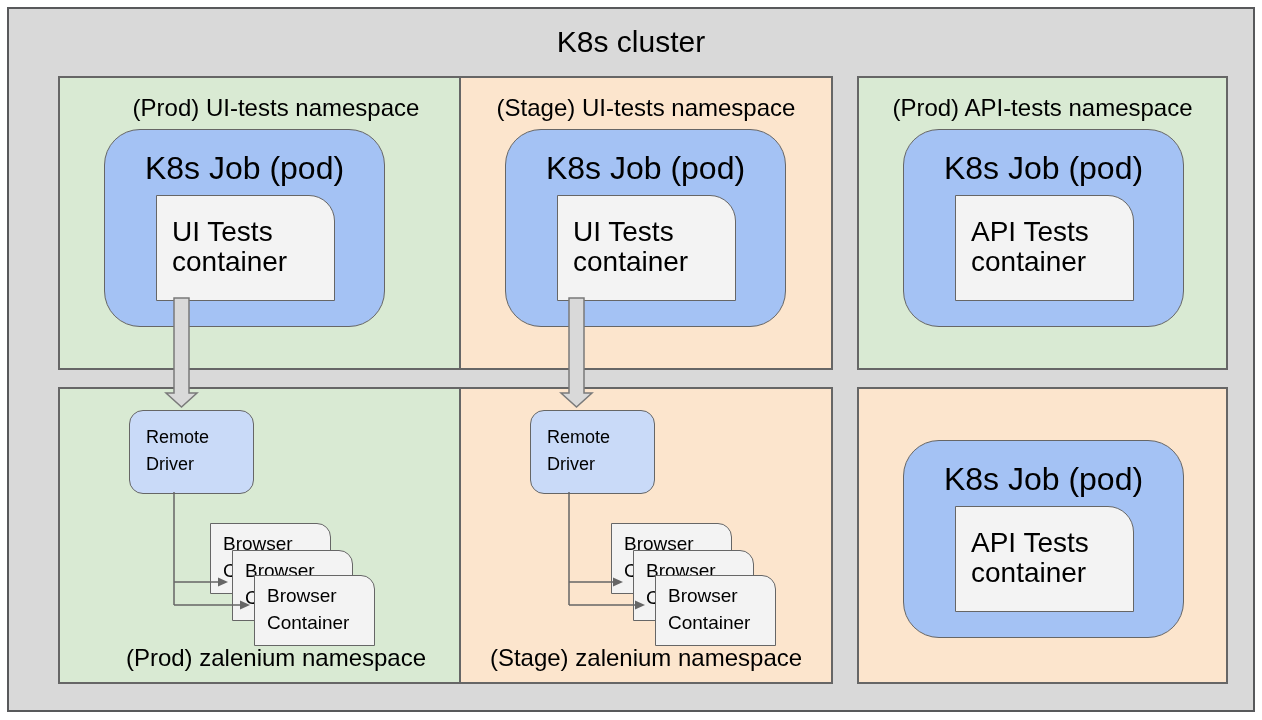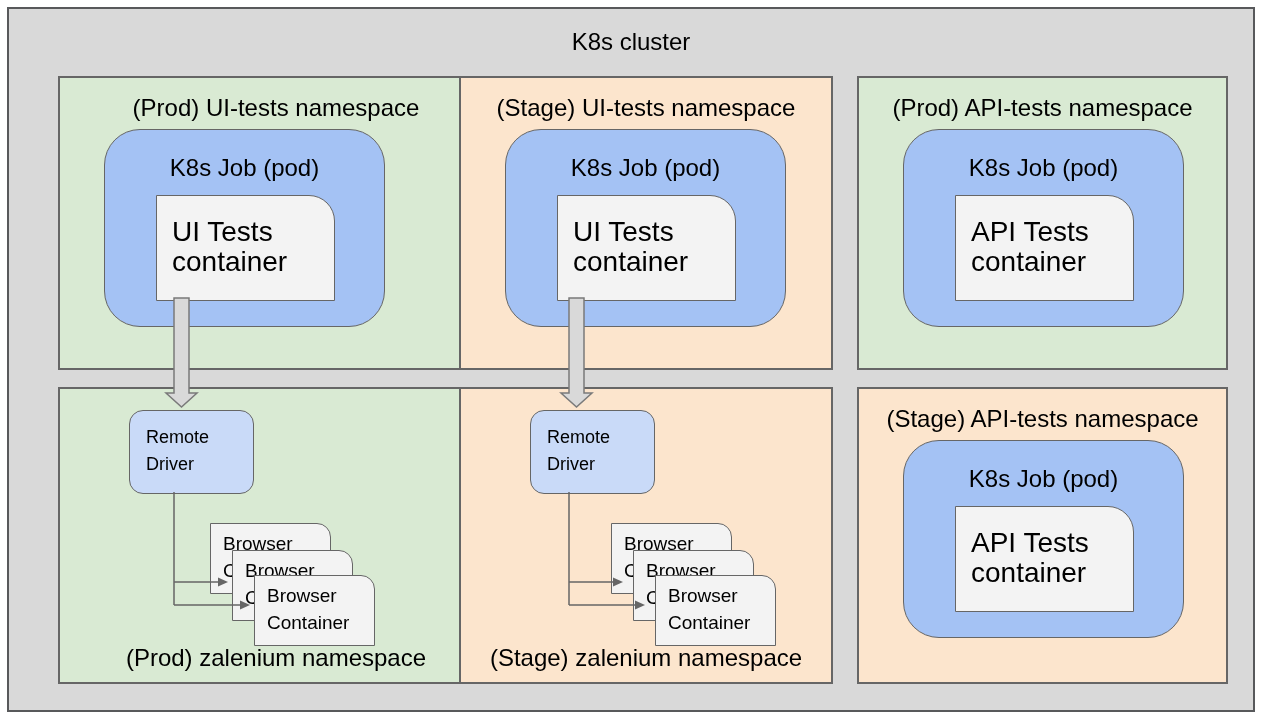--- a/index.html
+++ b/index.html
@@ -29,21 +29,21 @@
     position: absolute;
     left: 7px; top: 7px;
     width: 1248px; height: 705px;
     background: var(--cluster-bg);
     border: 2px solid var(--cluster-border);
   }
   .cluster-title {
     position: absolute;
     left: 0; right: 0; top: 16px;
     text-align: center;
-    font-size: 24px;
+    font-size: 30px;
     line-height: 34px;
   }
   .ns {
     position: absolute;
     border: 2px solid var(--box-border);
   }
   .ns.green  { background: var(--green-bg); }
   .ns.orange { background: var(--orange-bg); }
   .c1 { left: 49px;  width: 436px; }
   .c2 { left: 444px; width: 374px; margin-left: 6px; }
@@ -63,21 +63,21 @@
     position: absolute;
     left: 44px; top: 51px;
     width: 281px; height: 198px;
     background: var(--job-bg);
     border: 1.5px solid var(--box-border);
     border-radius: 36px;
   }
   .job-title {
     text-align: center;
     margin-top: 24px;
-    font-size: 24px;
+    font-size: 32px;
     line-height: 28px;
   }
   .container-box {
     position: absolute;
     left: 51px; top: 65px;
     width: 179px; height: 106px;
     background: var(--container-bg);
     border: 1.5px solid var(--box-border);
     border-radius: 0 26px 0 0;
   }
@@ -191,21 +191,20 @@
     <div class="browser b2">
       <div class="browser-label">Browser Container</div>
     </div>
     <div class="browser b3">
       <div class="browser-label">Browser Container</div>
     </div>
     <div class="ns-title at-bottom">(Stage) zalenium namespace</div>
   </div>
 
   <div class="ns orange c3 r2">
-    <div class="ns-title">(Stage) API-tests namespace</div>
     <div class="job">
       <div class="job-title">K8s Job (pod)</div>
       <div class="container-box">
         <div class="container-label">API Tests container</div>
       </div>
     </div>
   </div>
 
   <svg class="overlay" viewBox="0 0 1244 701">
 

